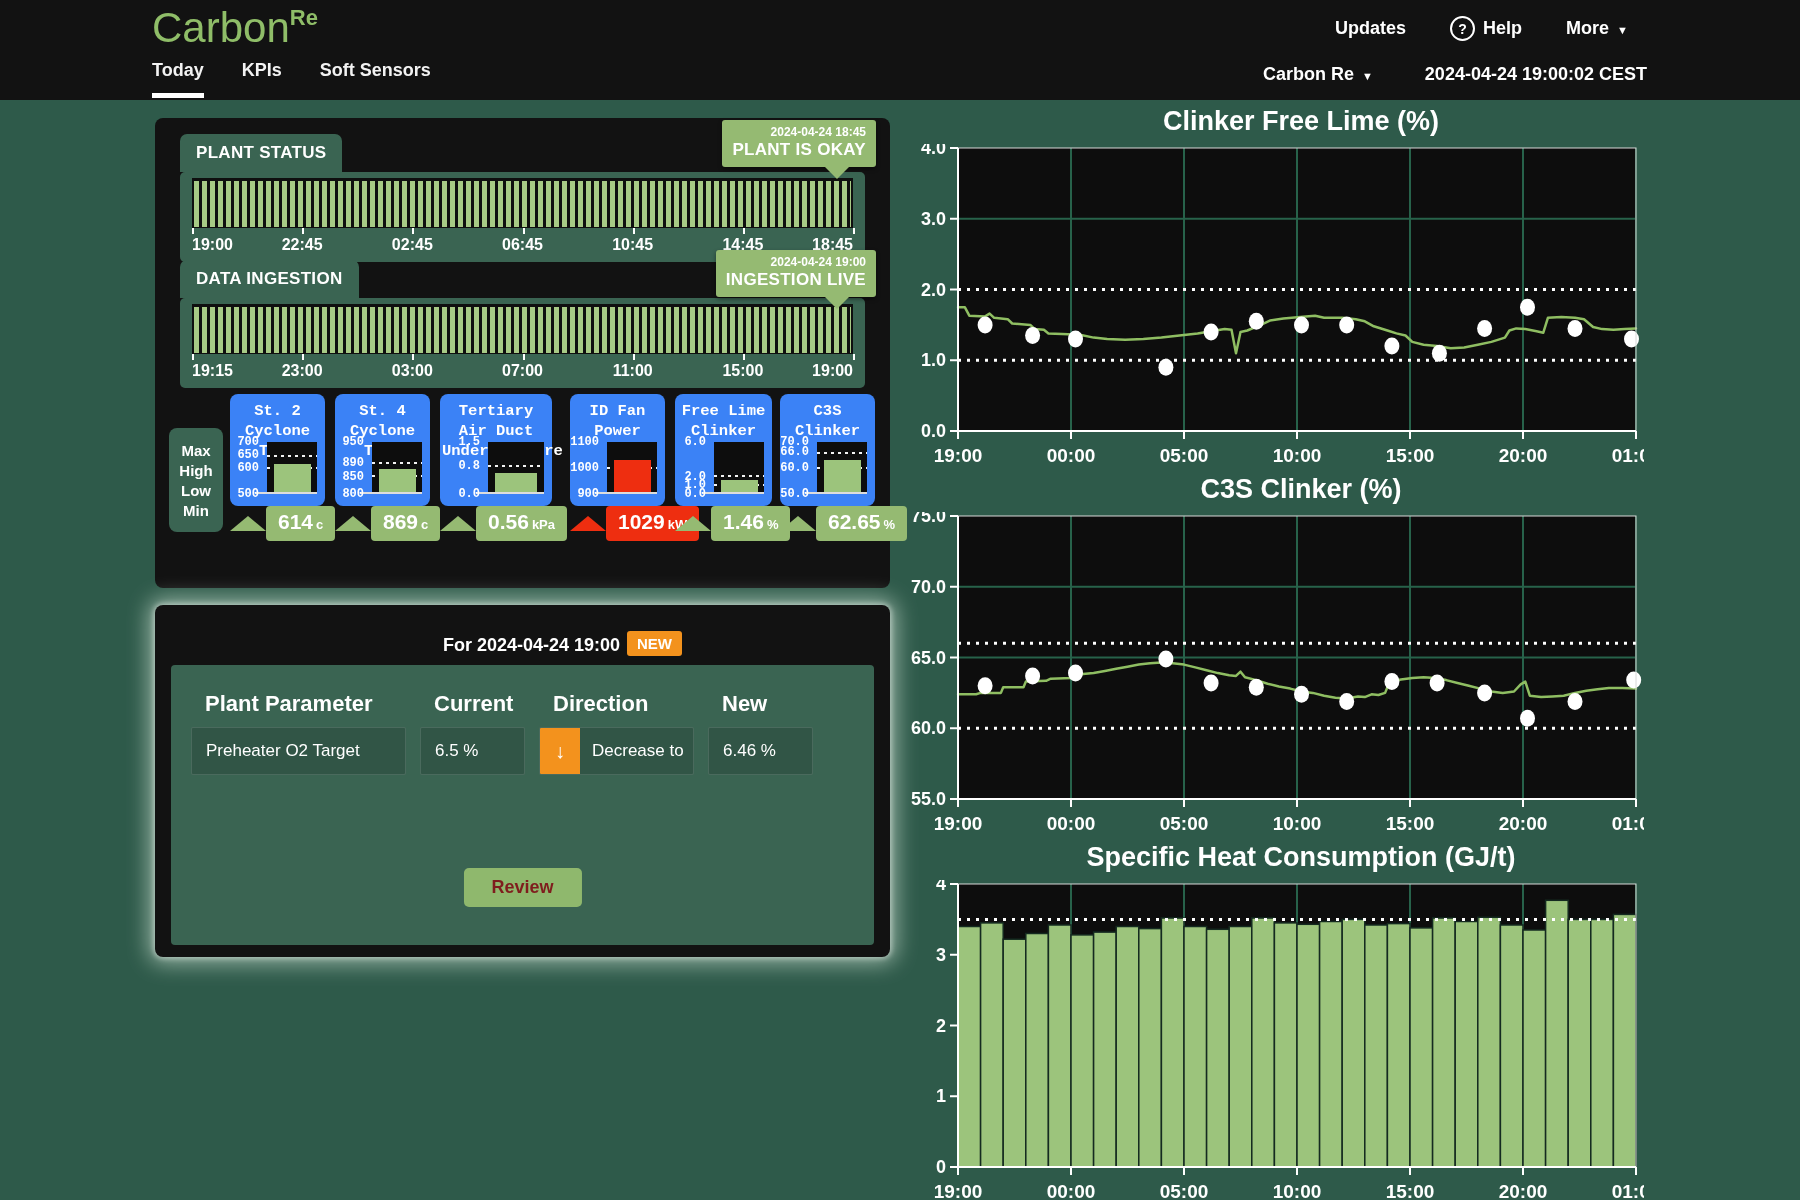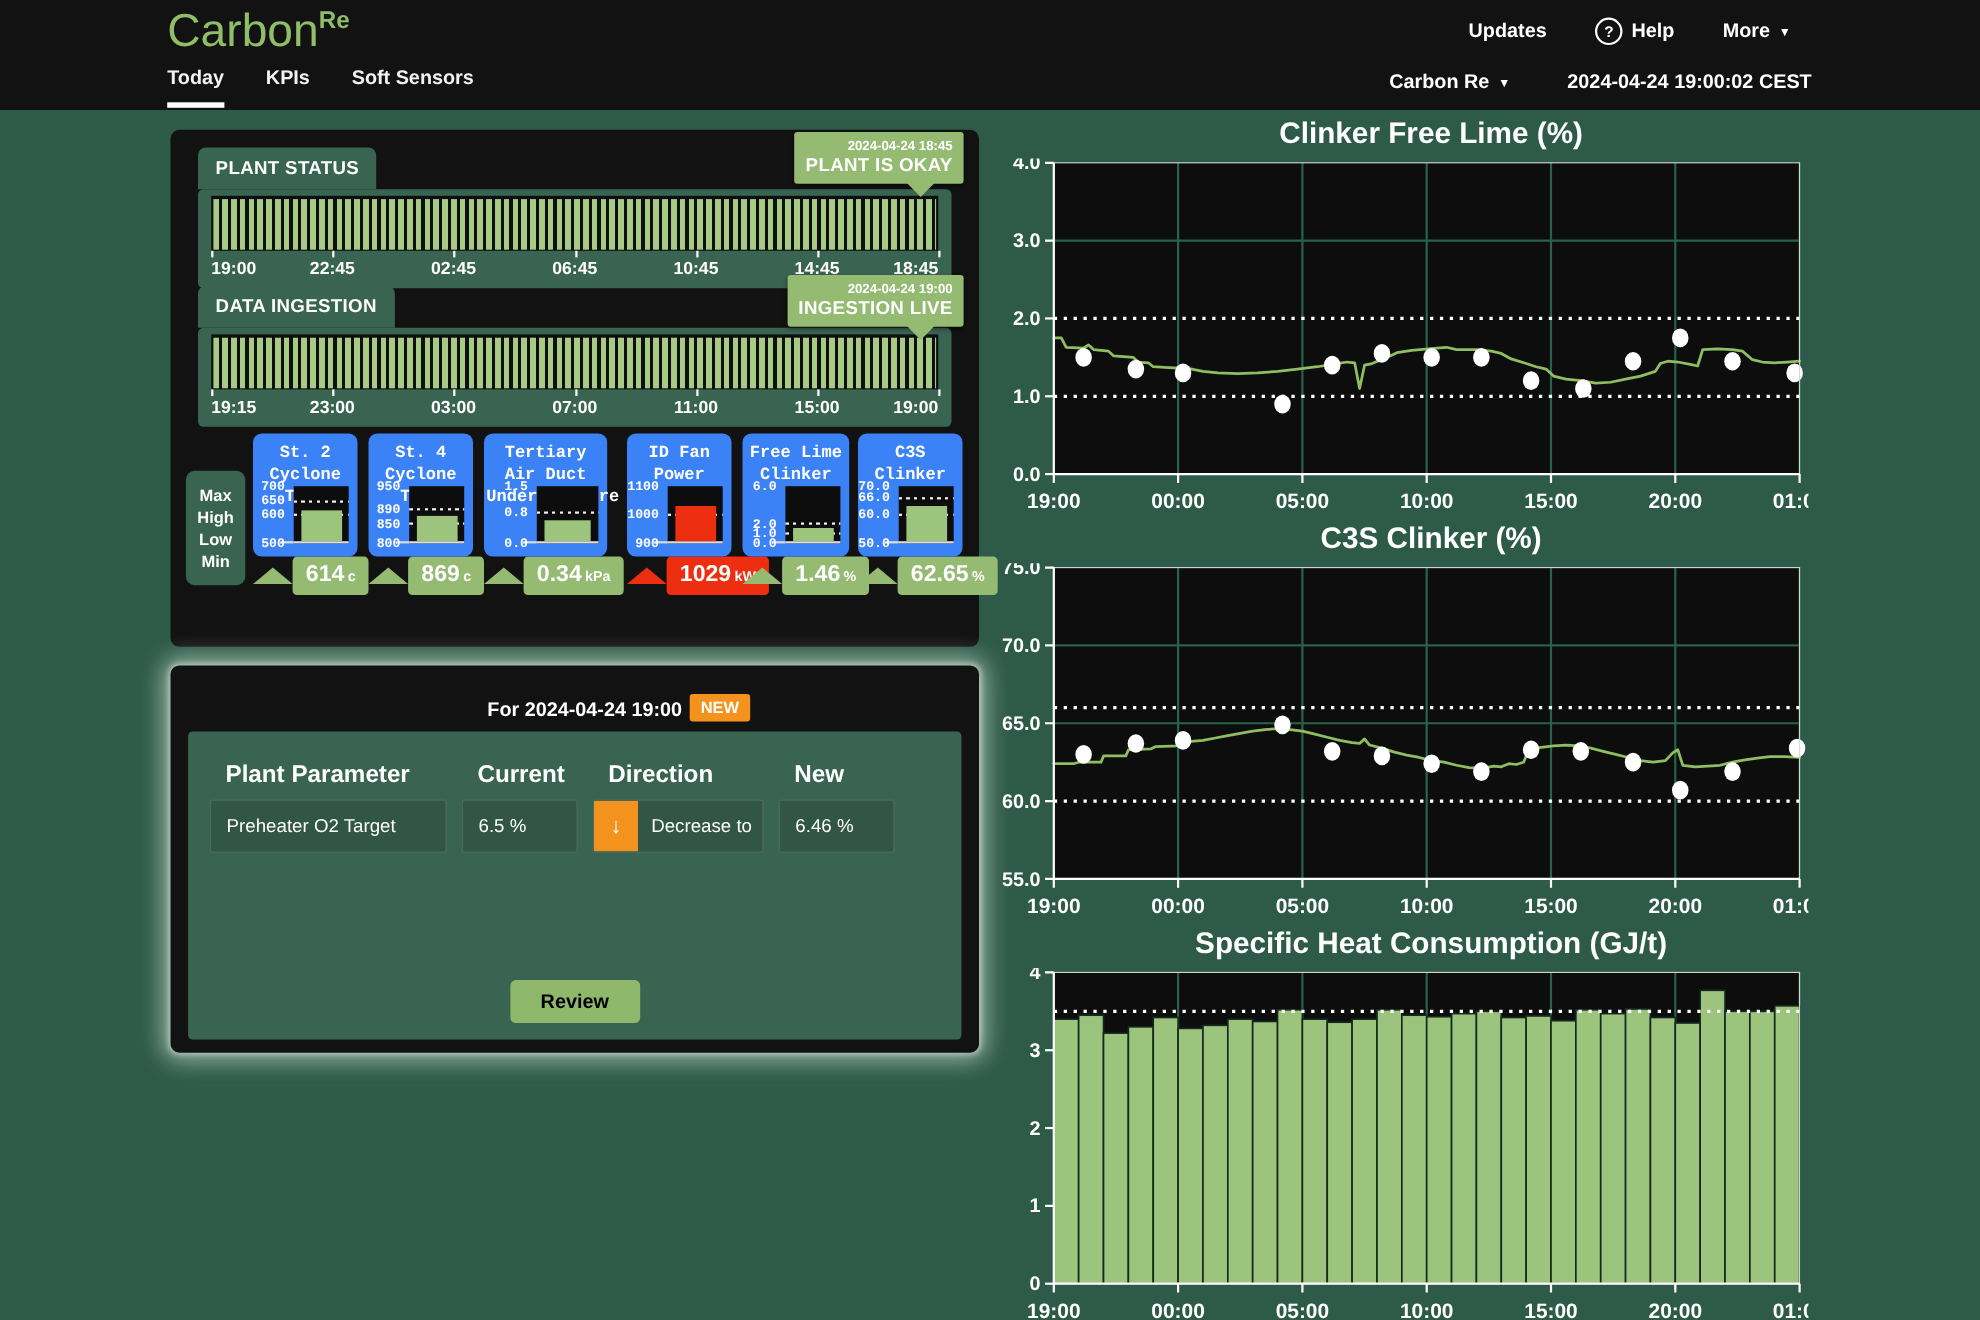--- a/index.html
+++ b/index.html
@@ -73,22 +73,22 @@
   .rec-grid{position:absolute;left:20px;display:grid;grid-template-columns:215px 105px 155px 105px;gap:14px;}
   #rec-headers{top:26px;}
   #rec-headers div{font-size:22px;font-weight:700;padding-left:14px;}
   #rec-row{top:62px;}
   .rcell{height:46px;display:flex;align-items:center;padding:0 14px;font-size:17px;
          background:rgba(0,0,0,.14);border:1px solid rgba(255,255,255,.12);border-radius:2px;}
   .rcell-dir{padding:0;overflow:hidden;}
   .dir-ico{width:40px;align-self:stretch;background:#f3921d;display:flex;align-items:center;
            justify-content:center;font-size:20px;font-weight:700;flex:none;}
   .dir-text{flex:1;display:flex;align-items:center;padding-left:12px;}
-  #review-btn{position:absolute;left:50%;bottom:15px;transform:translateX(-50%);background:#8fb86d;
-              border:none;border-radius:5px;padding:9px 28px;font-size:18px;font-weight:700;color:#000000;
+  #review-btn{position:absolute;left:50%;bottom:38px;transform:translateX(-50%);background:#8fb86d;
+              border:none;border-radius:5px;padding:9px 28px;font-size:18px;font-weight:700;color:#7f1d1d;
               font-family:"Liberation Sans",sans-serif;cursor:pointer;}
   
   .chart{position:absolute;left:900px;width:744px;}
   .chart-title{height:38px;padding-left:58px;text-align:center;font-size:27px;font-weight:700;color:#fff;}
 </style>
 </head>
 <body>
 
 <div id="header">
   <div id="logo"><span>Carbon</span><sup>Re</sup></div>
@@ -227,21 +227,21 @@
               <div class="gdash" style="top:46.67%"></div>
               <div class="gbar" style="height:37.33%;background:#9cc47c;"></div>
             </div>
             <div class="glabel" style="top:0.00%;right:72px;">1.5</div>
             <div class="glabel" style="top:46.67%;right:72px;padding-left:16px;">0.8</div>
             <div class="glabel" style="top:100.00%;right:72px;">0.0</div>
           </div>
         </div>
         <div class="vbadge">
           <div class="vtri"></div>
-          <div class="vrect"><span>0.34</span><span class="unit">kPa</span></div>
+          <div class="vrect"><span>0.56</span><span class="unit">kPa</span></div>
         </div>
       </div>
       <div class="gcol red" style="left: 415px; width: 95px;">
         <div class="gcard">
           <div class="gtitle">ID Fan Power</div>
           <div class="gchart">
             <div class="gbox" style="right:8px;width:50px;">
               <div class="gdash" style="top:50.00%"></div>
               <div class="gbar" style="height:64.50%;background:#9cc47c;"></div>
             </div>

